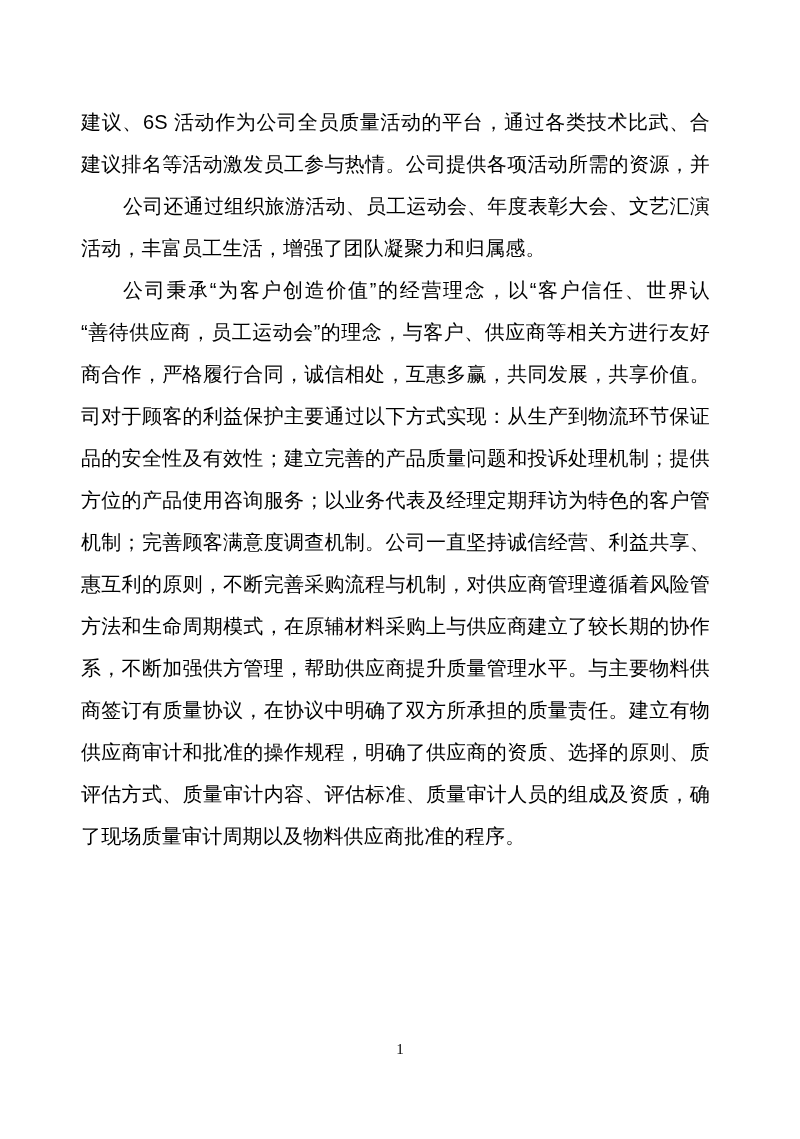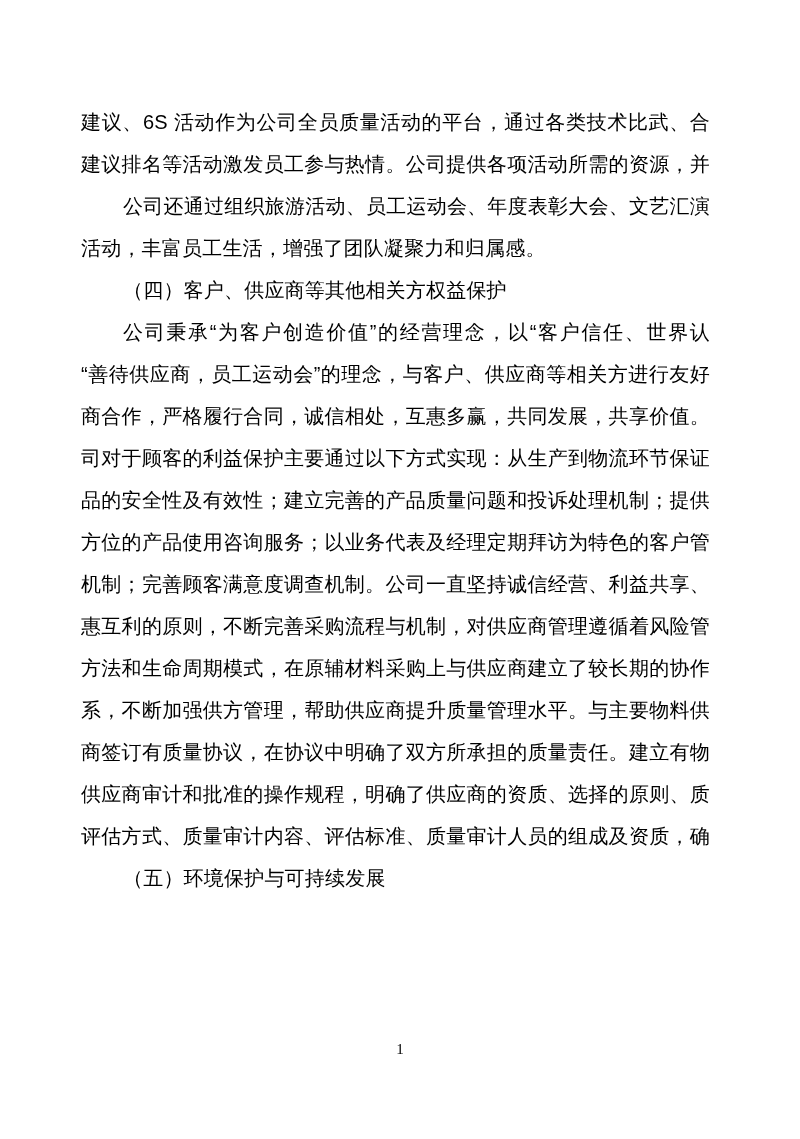--- a/index.html
+++ b/index.html
@@ -54,35 +54,30 @@
   <div class="text-block">
       <div class="para">
         <div class="line jl">建议、6S 活动作为公司全员质量活动的平台，通过各类技术比武、合理化</div>
         <div class="line jl">建议排名等活动激发员工参与热情。公司提供各项活动所需的资源，并通</div>
       </div>
       <div class="para">
         <div class="line jl fi">公司还通过组织旅游活动、员工运动会、年度表彰大会、文艺汇演等</div>
         <div class="line">活动，丰富员工生活，增强了团队凝聚力和归属感。</div>
       </div>
       <div class="para">
-        <div class="line fi">（四）客户、供应商等其他相关方权益保护</div>
-      </div>
-      <div class="para">
         <div class="line jl fi">公司秉承“为客户创造价值”的经营理念，以“客户信任、世界认同”、</div>
         <div class="line jl">“善待供应商，员工运动会”的理念，与客户、供应商等相关方进行友好协</div>
         <div class="line jl">商合作，严格履行合同，诚信相处，互惠多赢，共同发展，共享价值。公</div>
         <div class="line jl">司对于顾客的利益保护主要通过以下方式实现：从生产到物流环节保证产</div>
         <div class="line jl">品的安全性及有效性；建立完善的产品质量问题和投诉处理机制；提供全</div>
         <div class="line jl">方位的产品使用咨询服务；以业务代表及经理定期拜访为特色的客户管理</div>
         <div class="line jl">机制；完善顾客满意度调查机制。公司一直坚持诚信经营、利益共享、互</div>
         <div class="line jl">惠互利的原则，不断完善采购流程与机制，对供应商管理遵循着风险管理</div>
         <div class="line jl">方法和生命周期模式，在原辅材料采购上与供应商建立了较长期的协作关</div>
         <div class="line jl">系，不断加强供方管理，帮助供应商提升质量管理水平。与主要物料供应</div>
         <div class="line jl">商签订有质量协议，在协议中明确了双方所承担的质量责任。建立有物料</div>
         <div class="line jl">供应商审计和批准的操作规程，明确了供应商的资质、选择的原则、质量</div>
         <div class="line jl">评估方式、质量审计内容、评估标准、质量审计人员的组成及资质，确定</div>
-      </div>
-      <div class="para">
-        <div class="line fi">（五）环境保护与可持续发展</div>
+        <div class="line">了现场质量审计周期以及物料供应商批准的程序。</div>
       </div>
     </div>
   <div class="page-number">1</div>
 </div>
 
 </body></html>

